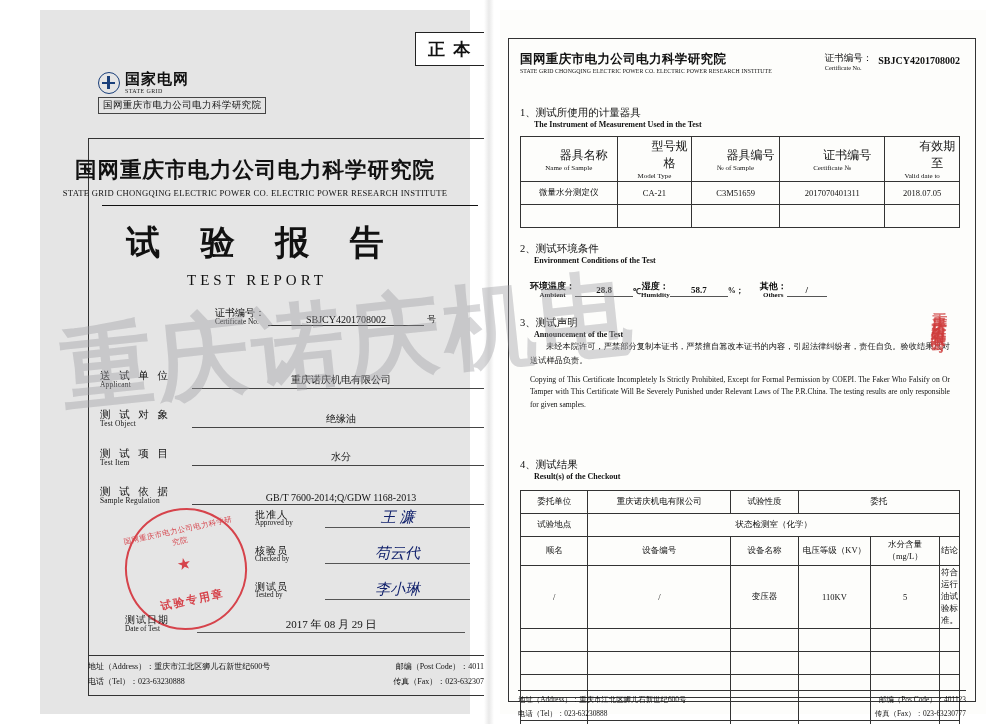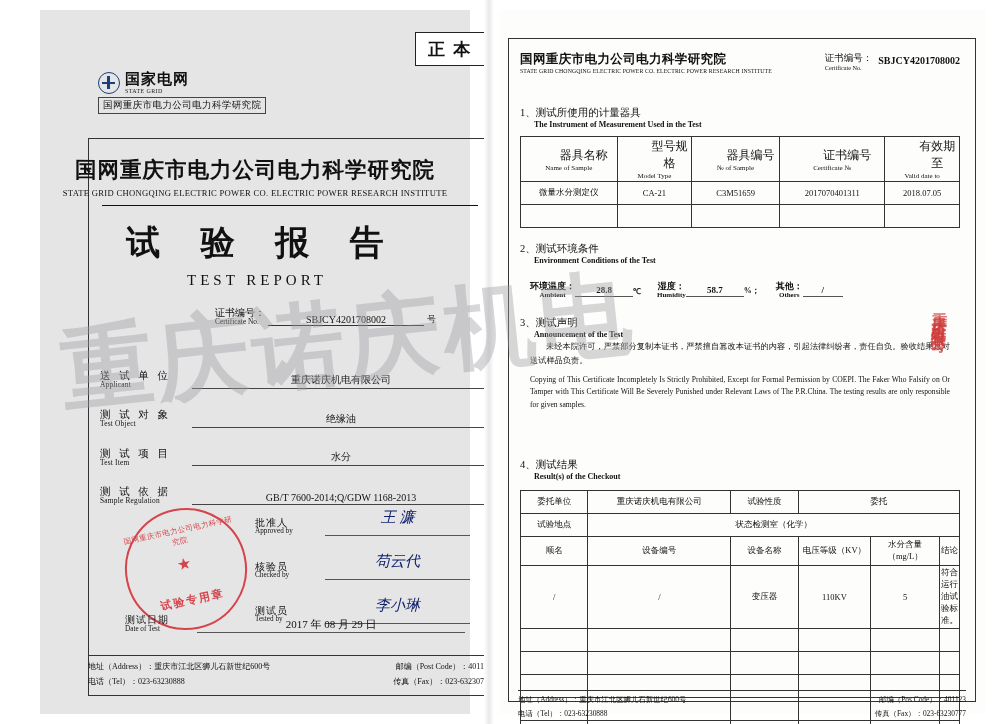--- a/index.html
+++ b/index.html
@@ -92,21 +92,21 @@
 
   .sign-block{position:absolute;left:215px;top:498px;width:215px;}
   .srow{display:flex;align-items:flex-end;margin-bottom:16px;}
   .slabel{width:70px;flex:none;line-height:1.05;}
   .slabel .cn{font-size:10px;letter-spacing:1px;}
   .slabel .en{font-size:7.2px;}
   .sval{
     flex:1;border-bottom:1px solid #555;text-align:center;
     font-family:"Liberation Serif",serif;
     font-size:15px;color:#10206b;font-style:italic;
-    padding-bottom:8px;
+    padding-bottom:0px;
   }
 
   .date-row{position:absolute;left:85px;top:605px;width:340px;display:flex;align-items:flex-end;}
   .date-row .dl{width:72px;flex:none;line-height:1.05;}
   .date-row .dl .cn{font-size:10px;letter-spacing:1px;}
   .date-row .dl .en{font-size:7.2px;}
   .date-row .dv{flex:1;text-align:center;font-size:11px;border-bottom:1px solid #555;}
 
   .stamp{
     position:absolute;left:85px;top:498px;width:118px;height:118px;
@@ -396,21 +396,21 @@
     </div>
 
     <div class="env">
       <div class="env-row">
         <div class="env-lab">
           <span class="cn">环境温度：</span>
           <span class="en">Ambient</span>
         </div>
         <div class="env-val">28.8</div>
         <div class="env-unit">℃</div>
-        <div class="env-lab" style="margin-left:16px;">
+        <div class="env-lab" style="">
           <span class="cn">湿度：</span>
           <span class="en">Humidity</span>
         </div>
         <div class="env-val">58.7</div>
         <div class="env-unit">%；</div>
         <div class="env-lab" style="margin-left:16px;">
           <span class="cn">其他：</span>
           <span class="en">Others</span>
         </div>
         <div class="env-val" style="min-width:40px;">/</div>

